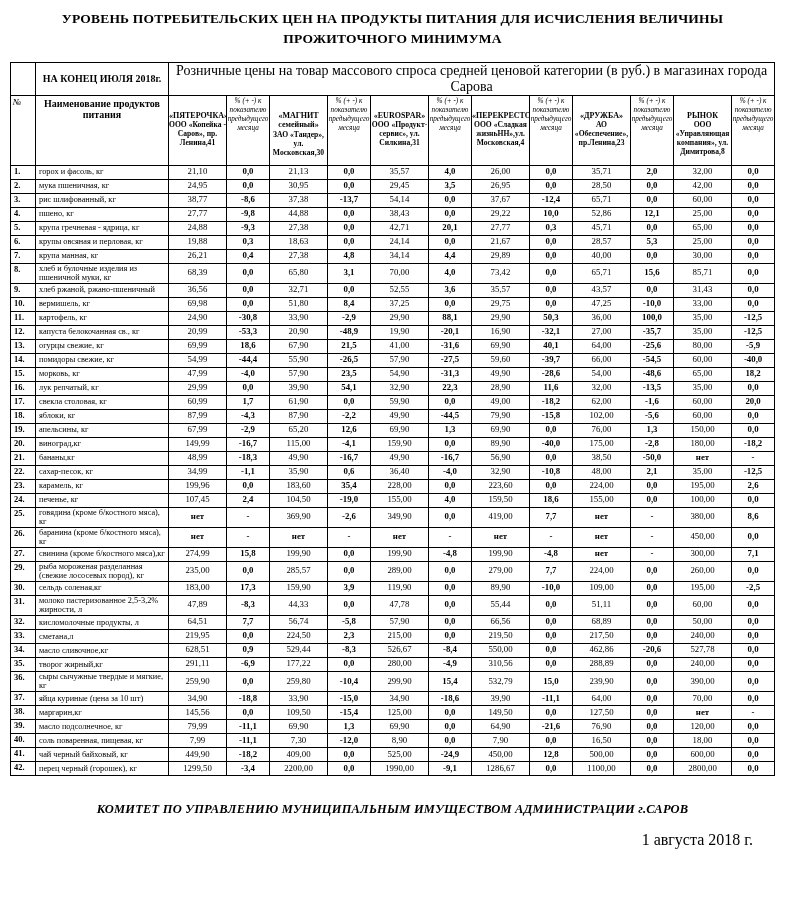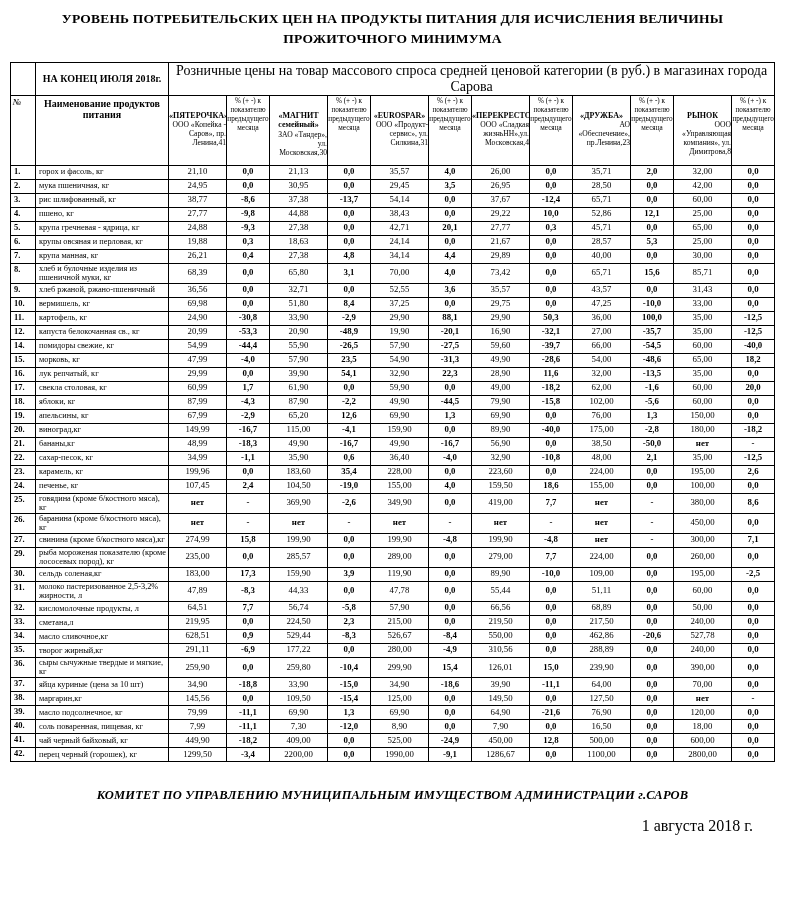--- a/index.html
+++ b/index.html
@@ -11,22 +11,22 @@
   .price-table{border:1.5px solid #000;}
   
   th.corner{height:24px;}
   th.period{font-weight:bold;font-size:10px;line-height:1.15;text-align:center;}
   th.span-head{font-weight:normal;font-size:14px;text-align:center;}
   
   th.num-h{font-style:italic;font-weight:normal;font-size:9px;text-align:left;vertical-align:top;padding:1px 0 0 2px;height:68px;}
   th.name-h{font-weight:bold;font-size:10px;text-align:center;vertical-align:top;padding-top:2px;}
   th.store-h{font-weight:normal;font-size:7.6px;line-height:1.2;text-align:center;vertical-align:top;padding-top:15px;}
   .store-name{font-weight:bold;font-size:8px;}
-  .store-org{font-weight:normal;text-align:right;}
-  th.pct-h{font-weight:normal;font-size:7.2px;line-height:1.25;text-align:center;vertical-align:top;padding-top:1px;}
+  .store-org{font-weight:bold;}
+  th.pct-h{font-style:italic;font-weight:normal;font-size:7.2px;line-height:1.25;text-align:center;vertical-align:top;padding-top:1px;}
   
   td.num{font-size:8.5px;font-weight:bold;text-align:left;vertical-align:top;padding:0 0 0 3px;height:13px;line-height:1.3;}
   td.pname{font-size:8.3px;text-align:left;vertical-align:middle;padding:0 1px 0 3px;line-height:1.15;}
   td.price,td.pct{font-size:8.8px;text-align:center;vertical-align:middle;line-height:1.1;}
   td.pct{font-weight:bold;}
   td.net{font-weight:bold;}
   
   .committee{margin-top:26px;text-align:center;font-weight:bold;font-style:italic;font-size:12.5px;letter-spacing:0.2px;}
   .doc-date{margin:14px 32px 0 12px;text-align:right;font-size:16px;}
 </style>
@@ -282,20 +282,36 @@
           <td class="price">19,90</td>
           <td class="pct">-20,1</td>
           <td class="price">16,90</td>
           <td class="pct">-32,1</td>
           <td class="price">27,00</td>
           <td class="pct">-35,7</td>
           <td class="price">35,00</td>
           <td class="pct">-12,5</td>
         </tr>
         <tr>
+          <td class="num">13.</td>
+          <td class="pname">огурцы свежие, кг</td>
+          <td class="price">69,99</td>
+          <td class="pct">18,6</td>
+          <td class="price">67,90</td>
+          <td class="pct">21,5</td>
+          <td class="price">41,00</td>
+          <td class="pct">-31,6</td>
+          <td class="price">69,90</td>
+          <td class="pct">40,1</td>
+          <td class="price">64,00</td>
+          <td class="pct">-25,6</td>
+          <td class="price">80,00</td>
+          <td class="pct">-5,9</td>
+        </tr>
+        <tr>
           <td class="num">14.</td>
           <td class="pname">помидоры свежие, кг</td>
           <td class="price">54,99</td>
           <td class="pct">-44,4</td>
           <td class="price">55,90</td>
           <td class="pct">-26,5</td>
           <td class="price">57,90</td>
           <td class="pct">-27,5</td>
           <td class="price">59,60</td>
           <td class="pct">-39,7</td>
@@ -507,21 +523,21 @@
           <td class="pct">-4,8</td>
           <td class="price">199,90</td>
           <td class="pct">-4,8</td>
           <td class="price net">нет</td>
           <td class="pct">-</td>
           <td class="price">300,00</td>
           <td class="pct">7,1</td>
         </tr>
         <tr>
           <td class="num">29.</td>
-          <td class="pname">рыба мороженая показателю (кроме лососевых пород), кг</td>
+          <td class="pname">рыба мороженая разделанная (свежие лососевых пород), кг</td>
           <td class="price">235,00</td>
           <td class="pct">0,0</td>
           <td class="price">285,57</td>
           <td class="pct">0,0</td>
           <td class="price">289,00</td>
           <td class="pct">0,0</td>
           <td class="price">279,00</td>
           <td class="pct">7,7</td>
           <td class="price">224,00</td>
           <td class="pct">0,0</td>
@@ -626,21 +642,21 @@
         </tr>
         <tr>
           <td class="num">36.</td>
           <td class="pname">сыры сычужные твердые и мягкие, кг</td>
           <td class="price">259,90</td>
           <td class="pct">0,0</td>
           <td class="price">259,80</td>
           <td class="pct">-10,4</td>
           <td class="price">299,90</td>
           <td class="pct">15,4</td>
-          <td class="price">126,01</td>
+          <td class="price">532,79</td>
           <td class="pct">15,0</td>
           <td class="price">239,90</td>
           <td class="pct">0,0</td>
           <td class="price">390,00</td>
           <td class="pct">0,0</td>
         </tr>
         <tr>
           <td class="num">37.</td>
           <td class="pname">яйца куриные (цена за 10 шт)</td>
           <td class="price">34,90</td>

